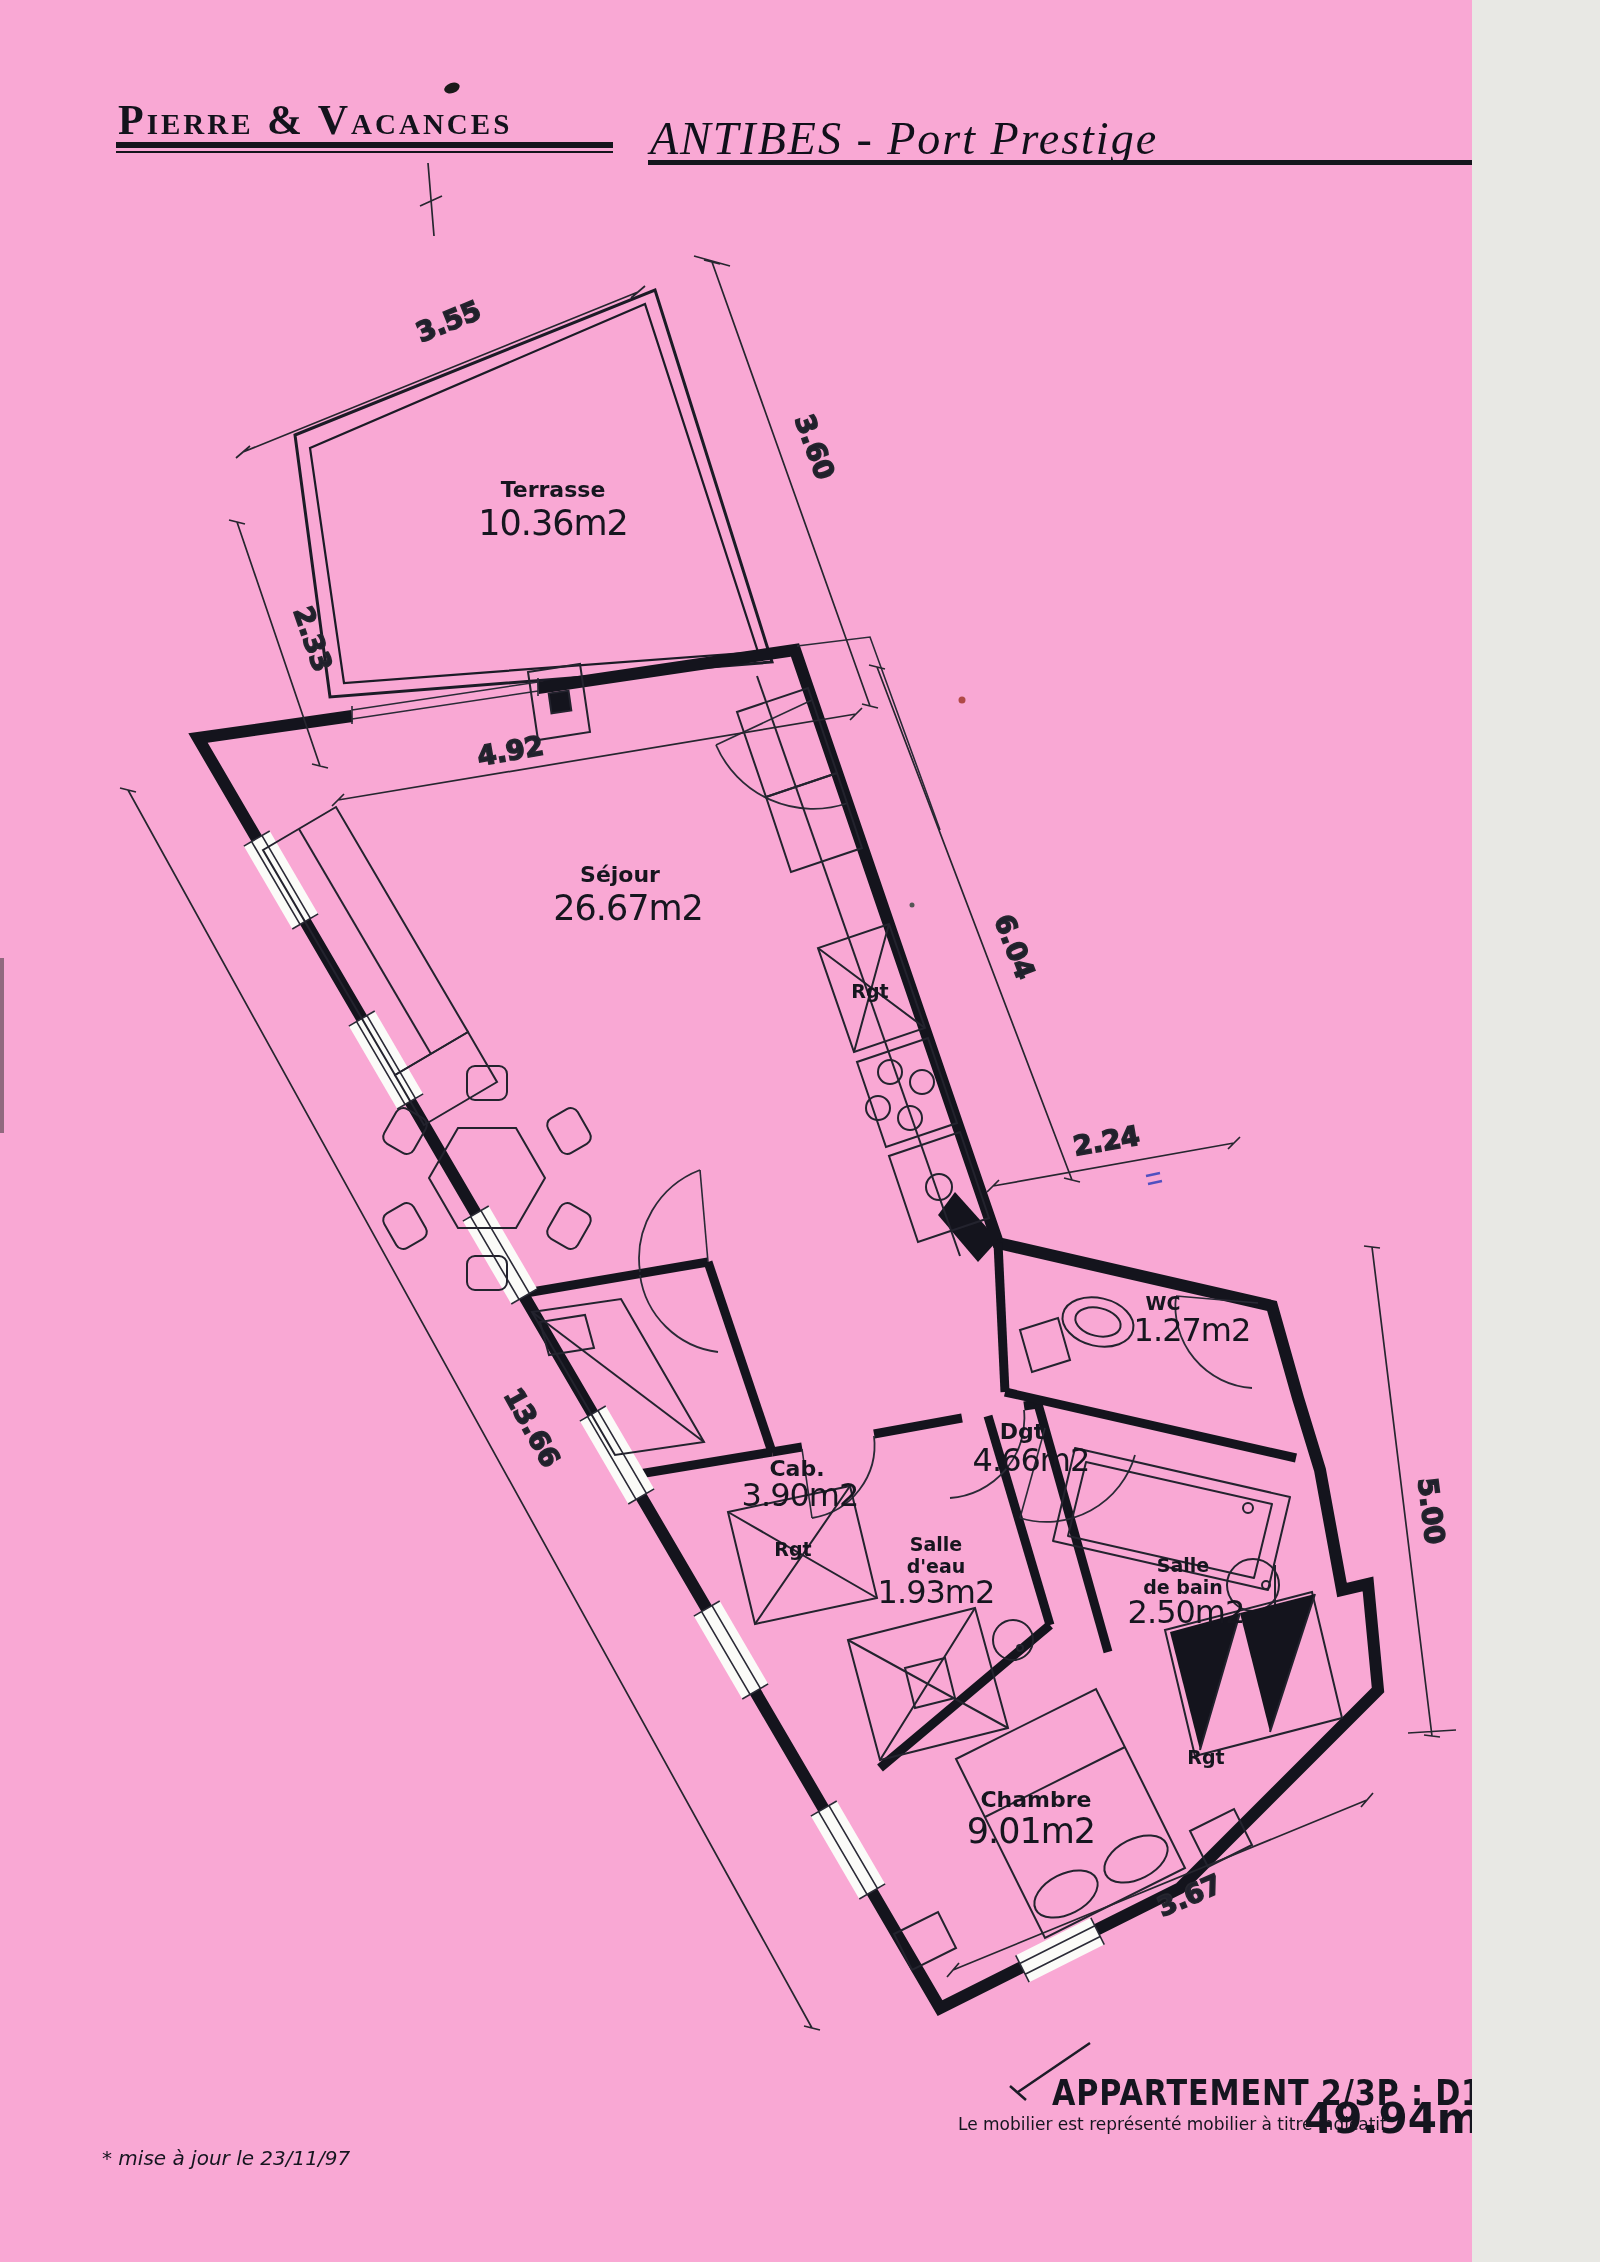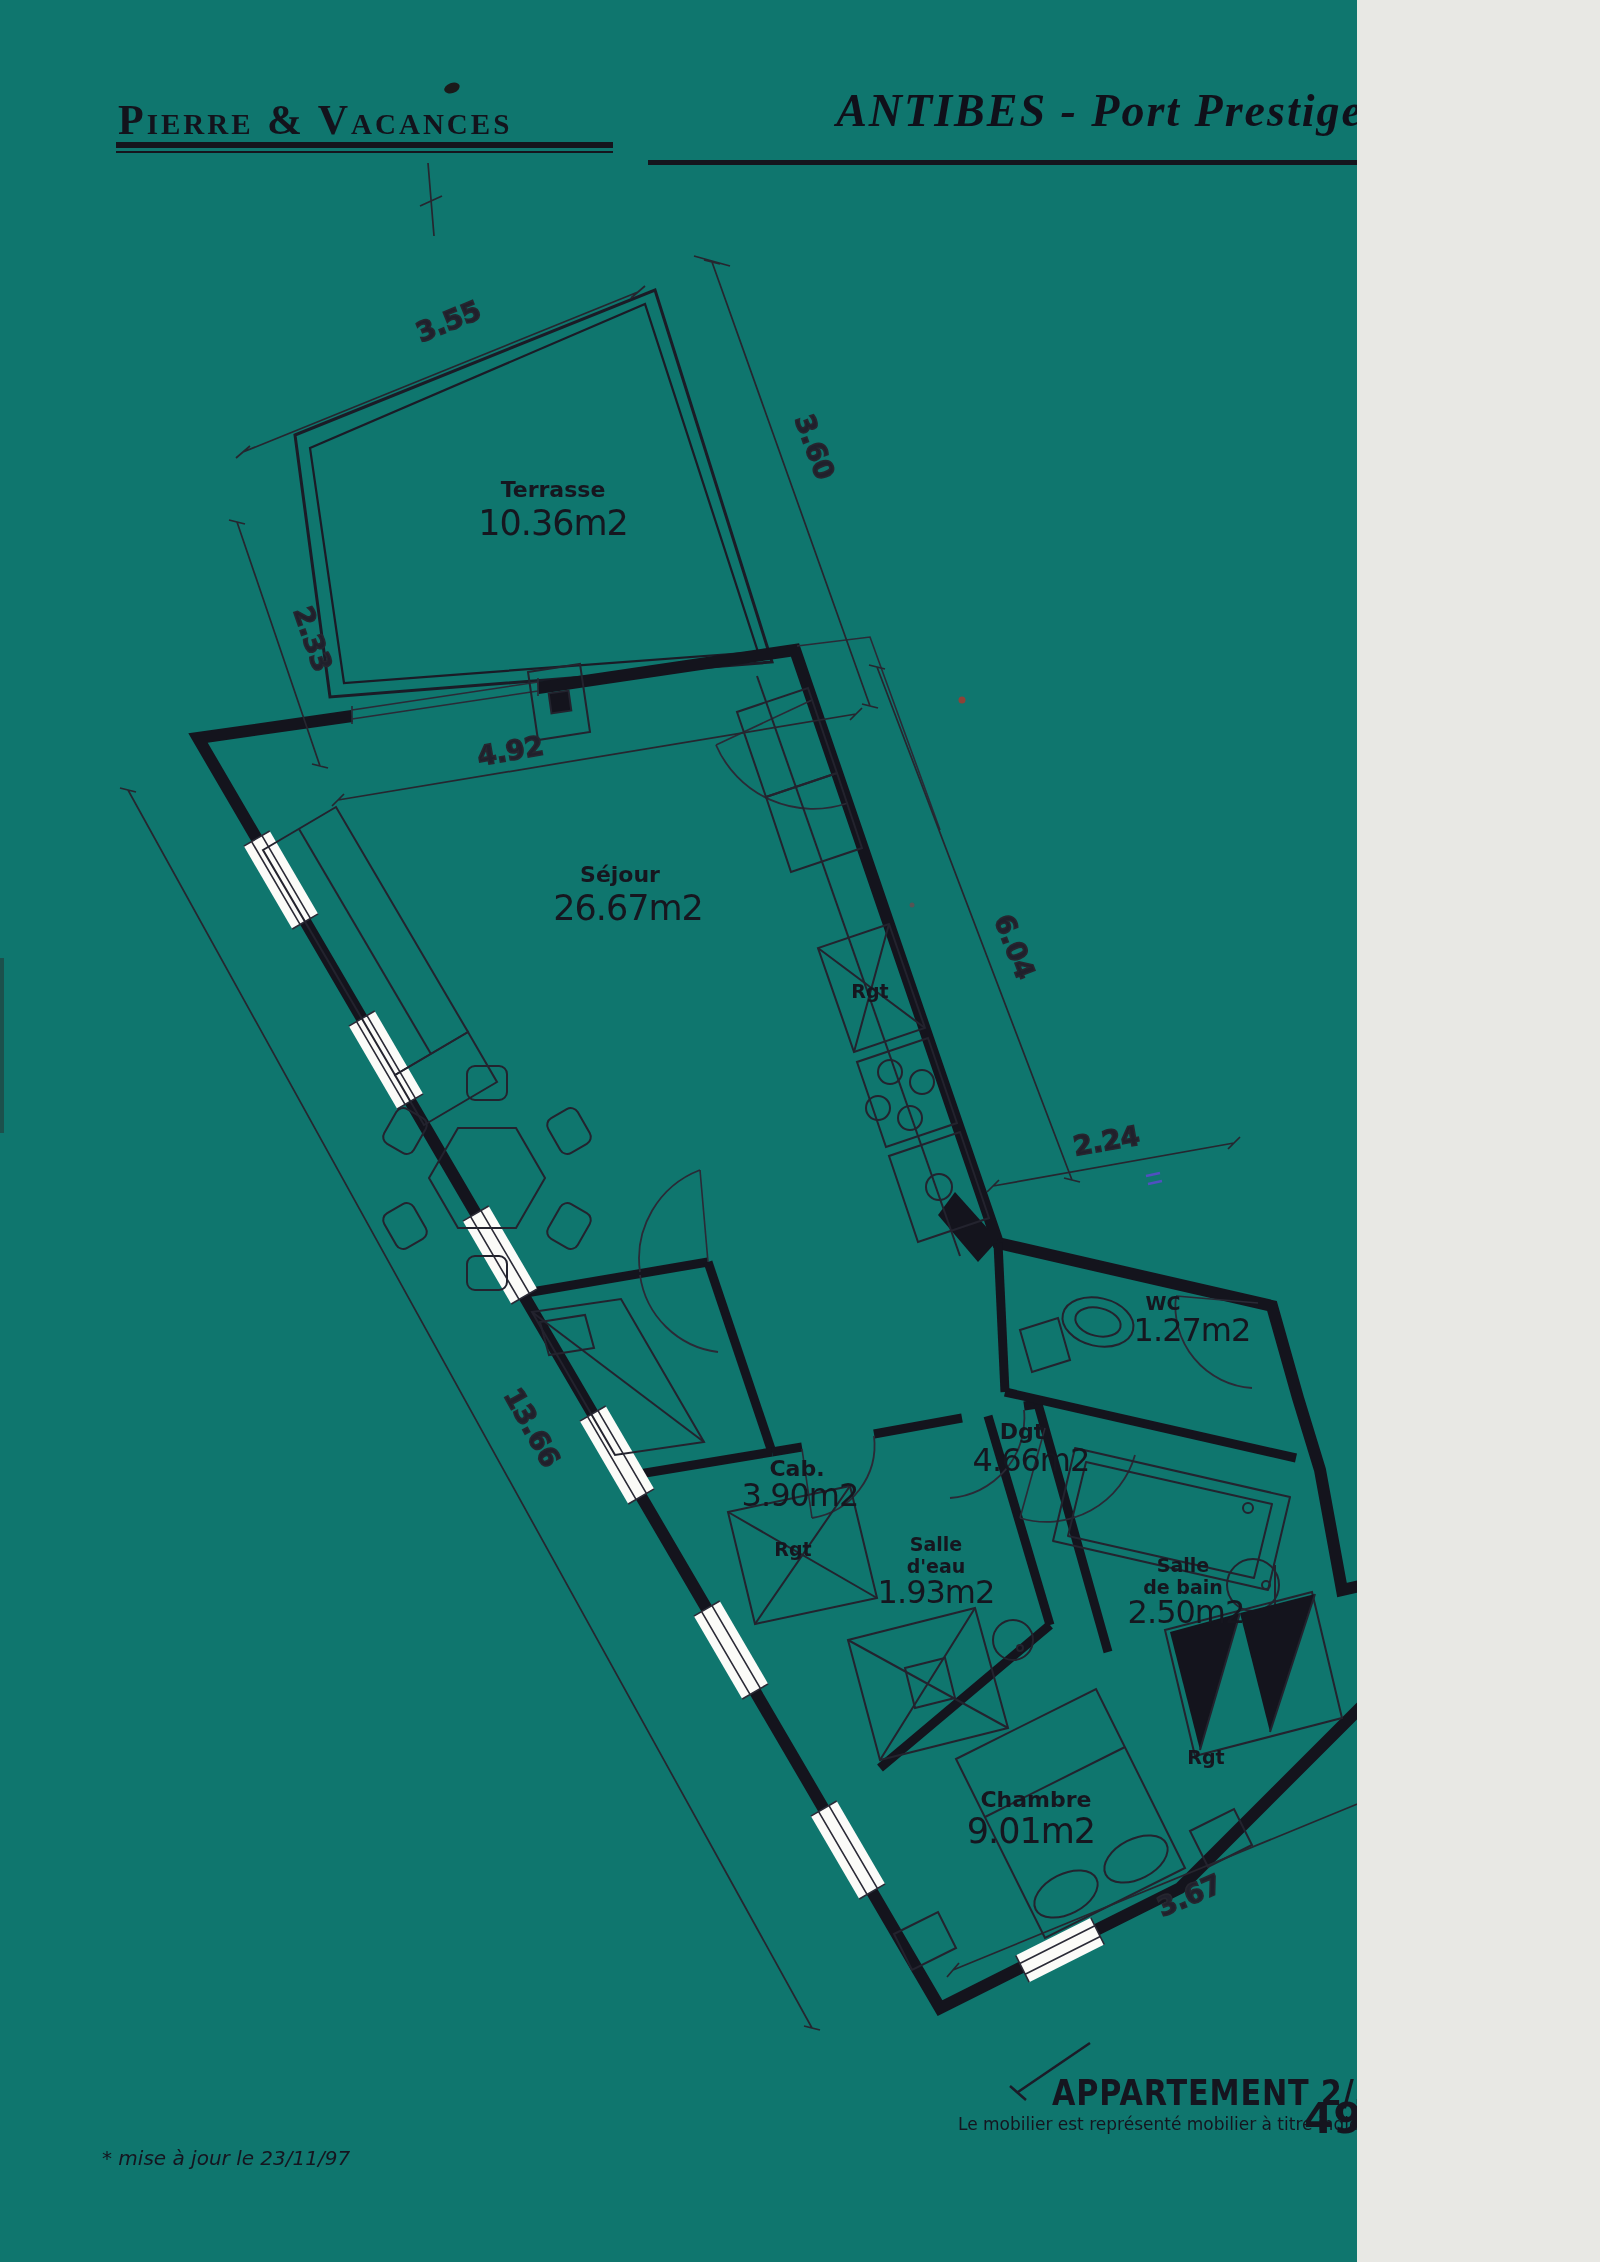--- a/index.html
+++ b/index.html
@@ -1,23 +1,23 @@
 <!DOCTYPE html>
 <html><head>
 <meta charset="utf-8">
 <style>
   html,body{margin:0;padding:0;background:#e8e8e4;}
-  .page{position:relative;width:1357px;height:2262px;background:#0f766e;overflow:hidden;
+  .page{position:relative;width:1472px;height:2262px;background:#f9a8d4;overflow:hidden;
         font-family:"DejaVu Sans",sans-serif;color:#15151f;}
   .hdr-company{position:absolute;left:118px;top:96px;font-family:"Liberation Serif",serif;
         font-variant:small-caps;font-weight:700;font-size:42px;letter-spacing:3px;color:#13131c;}
   .hdr-bar1{position:absolute;left:116px;top:142px;width:497px;height:6px;background:#15151d;}
   .hdr-bar2{position:absolute;left:116px;top:151px;width:497px;height:2px;background:#15151d;}
-  .hdr-project{position:absolute;left:650px;top:84px;width:900px;text-align:center;
-        font-family:"Liberation Serif",serif;font-style:italic;font-weight:700;font-size:46px;
+  .hdr-project{position:absolute;left:650px;top:112px;width:900px;
+        font-family:"Liberation Serif",serif;font-style:italic;font-weight:400;font-size:46px;
         letter-spacing:2px;color:#10101a;}
   .hdr-bar3{position:absolute;left:648px;top:160px;width:904px;height:5px;background:#15151d;}
   .plan-svg{position:absolute;left:0;top:0;}
   .ft-apt{position:absolute;left:1052px;top:2072px;font-weight:700;font-size:36px;
         transform:scaleX(.84);transform-origin:left top;letter-spacing:1px;white-space:nowrap;}
   .ft-note{position:absolute;left:958px;top:2114px;font-size:17px;white-space:nowrap;}
   .ft-area{position:absolute;left:1304px;top:2094px;font-weight:700;font-size:42px;white-space:nowrap;}
   .ft-rev{position:absolute;left:102px;top:2146px;font-style:italic;font-size:20px;white-space:nowrap;}
   
   text{fill:#16161f;}

